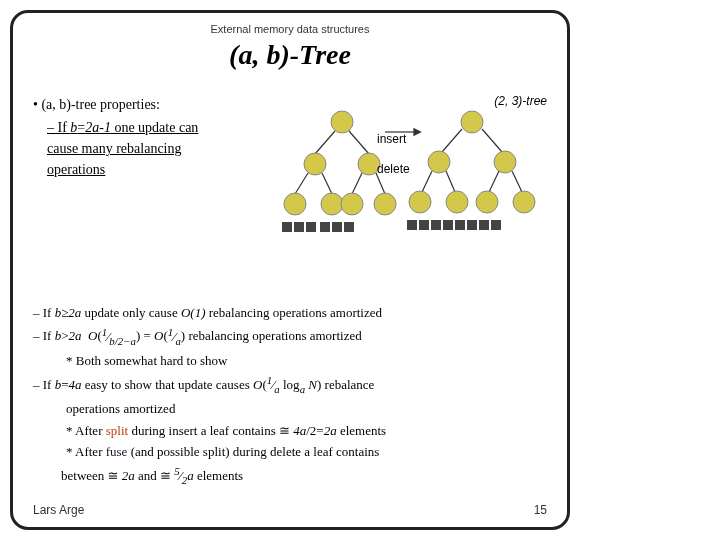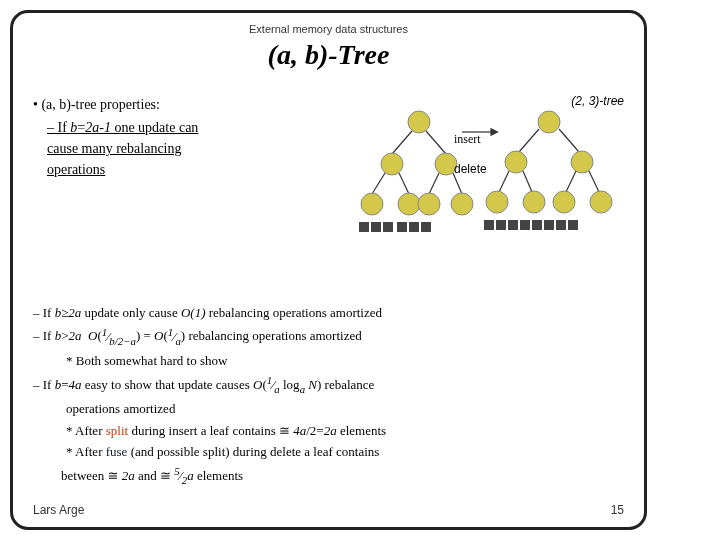--- a/index.html
+++ b/index.html
@@ -5,21 +5,21 @@
     * { box-sizing: border-box; margin: 0; padding: 0; }
     body {
       width: 720px;
       height: 540px;
       background: #fff;
       font-family: 'Times New Roman', Times, serif;
       overflow: hidden;
       position: relative;
     }
     .slide-container {
-      width: 637px;
+      width: 560px;
       height: 520px;
       margin: 10px;
       border: 3px solid #222;
       border-radius: 18px;
       background: #fff;
       position: relative;
       padding: 10px 20px 10px 20px;
     }
     .top-label {
       text-align: center;
@@ -90,21 +90,21 @@
       top: 0;
       left: 10px;
       width: 260px;
       height: 185px;
     }
     .label-insert {
       position: absolute;
       top: 38px;
       left: 110px;
       font-size: 12px;
-      font-family: Liberation Serif, serif;
+      font-family: Liberation Sans, sans-serif;
     }
     .label-delete {
       position: absolute;
       top: 68px;
       left: 110px;
       font-size: 12px;
       font-family: Arial, sans-serif;
     }
     .badge-23 {
       position: absolute;

